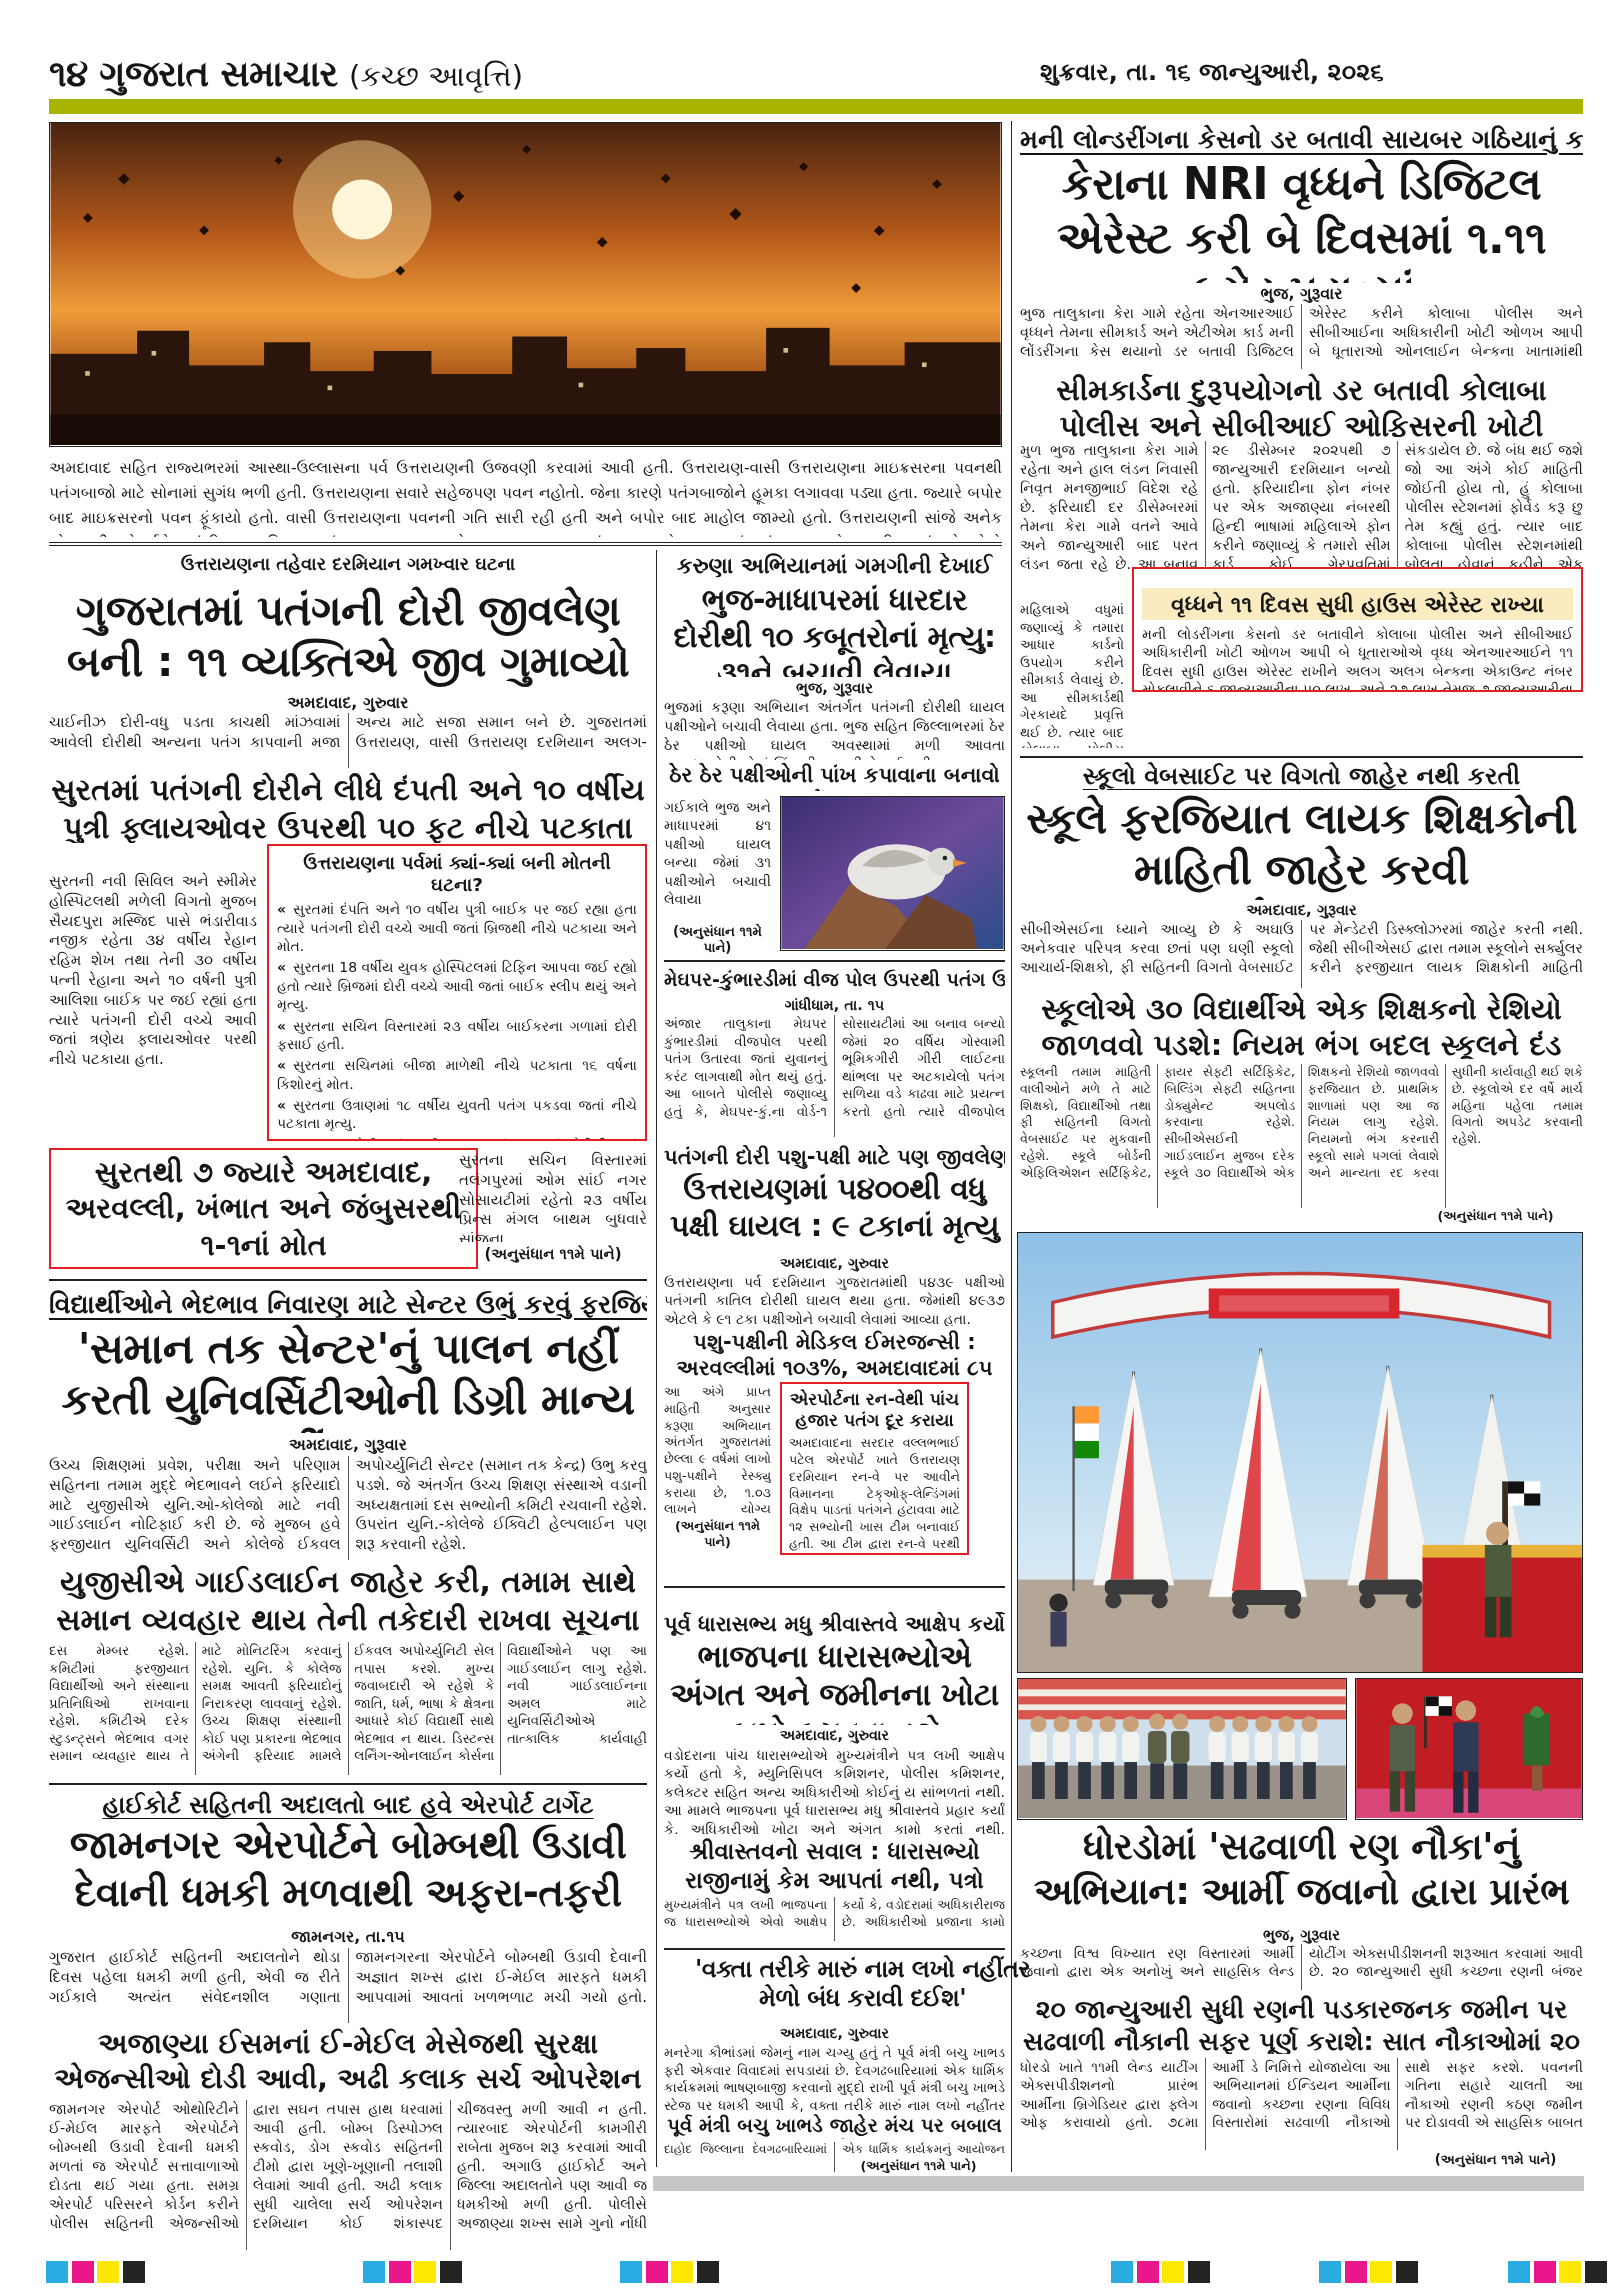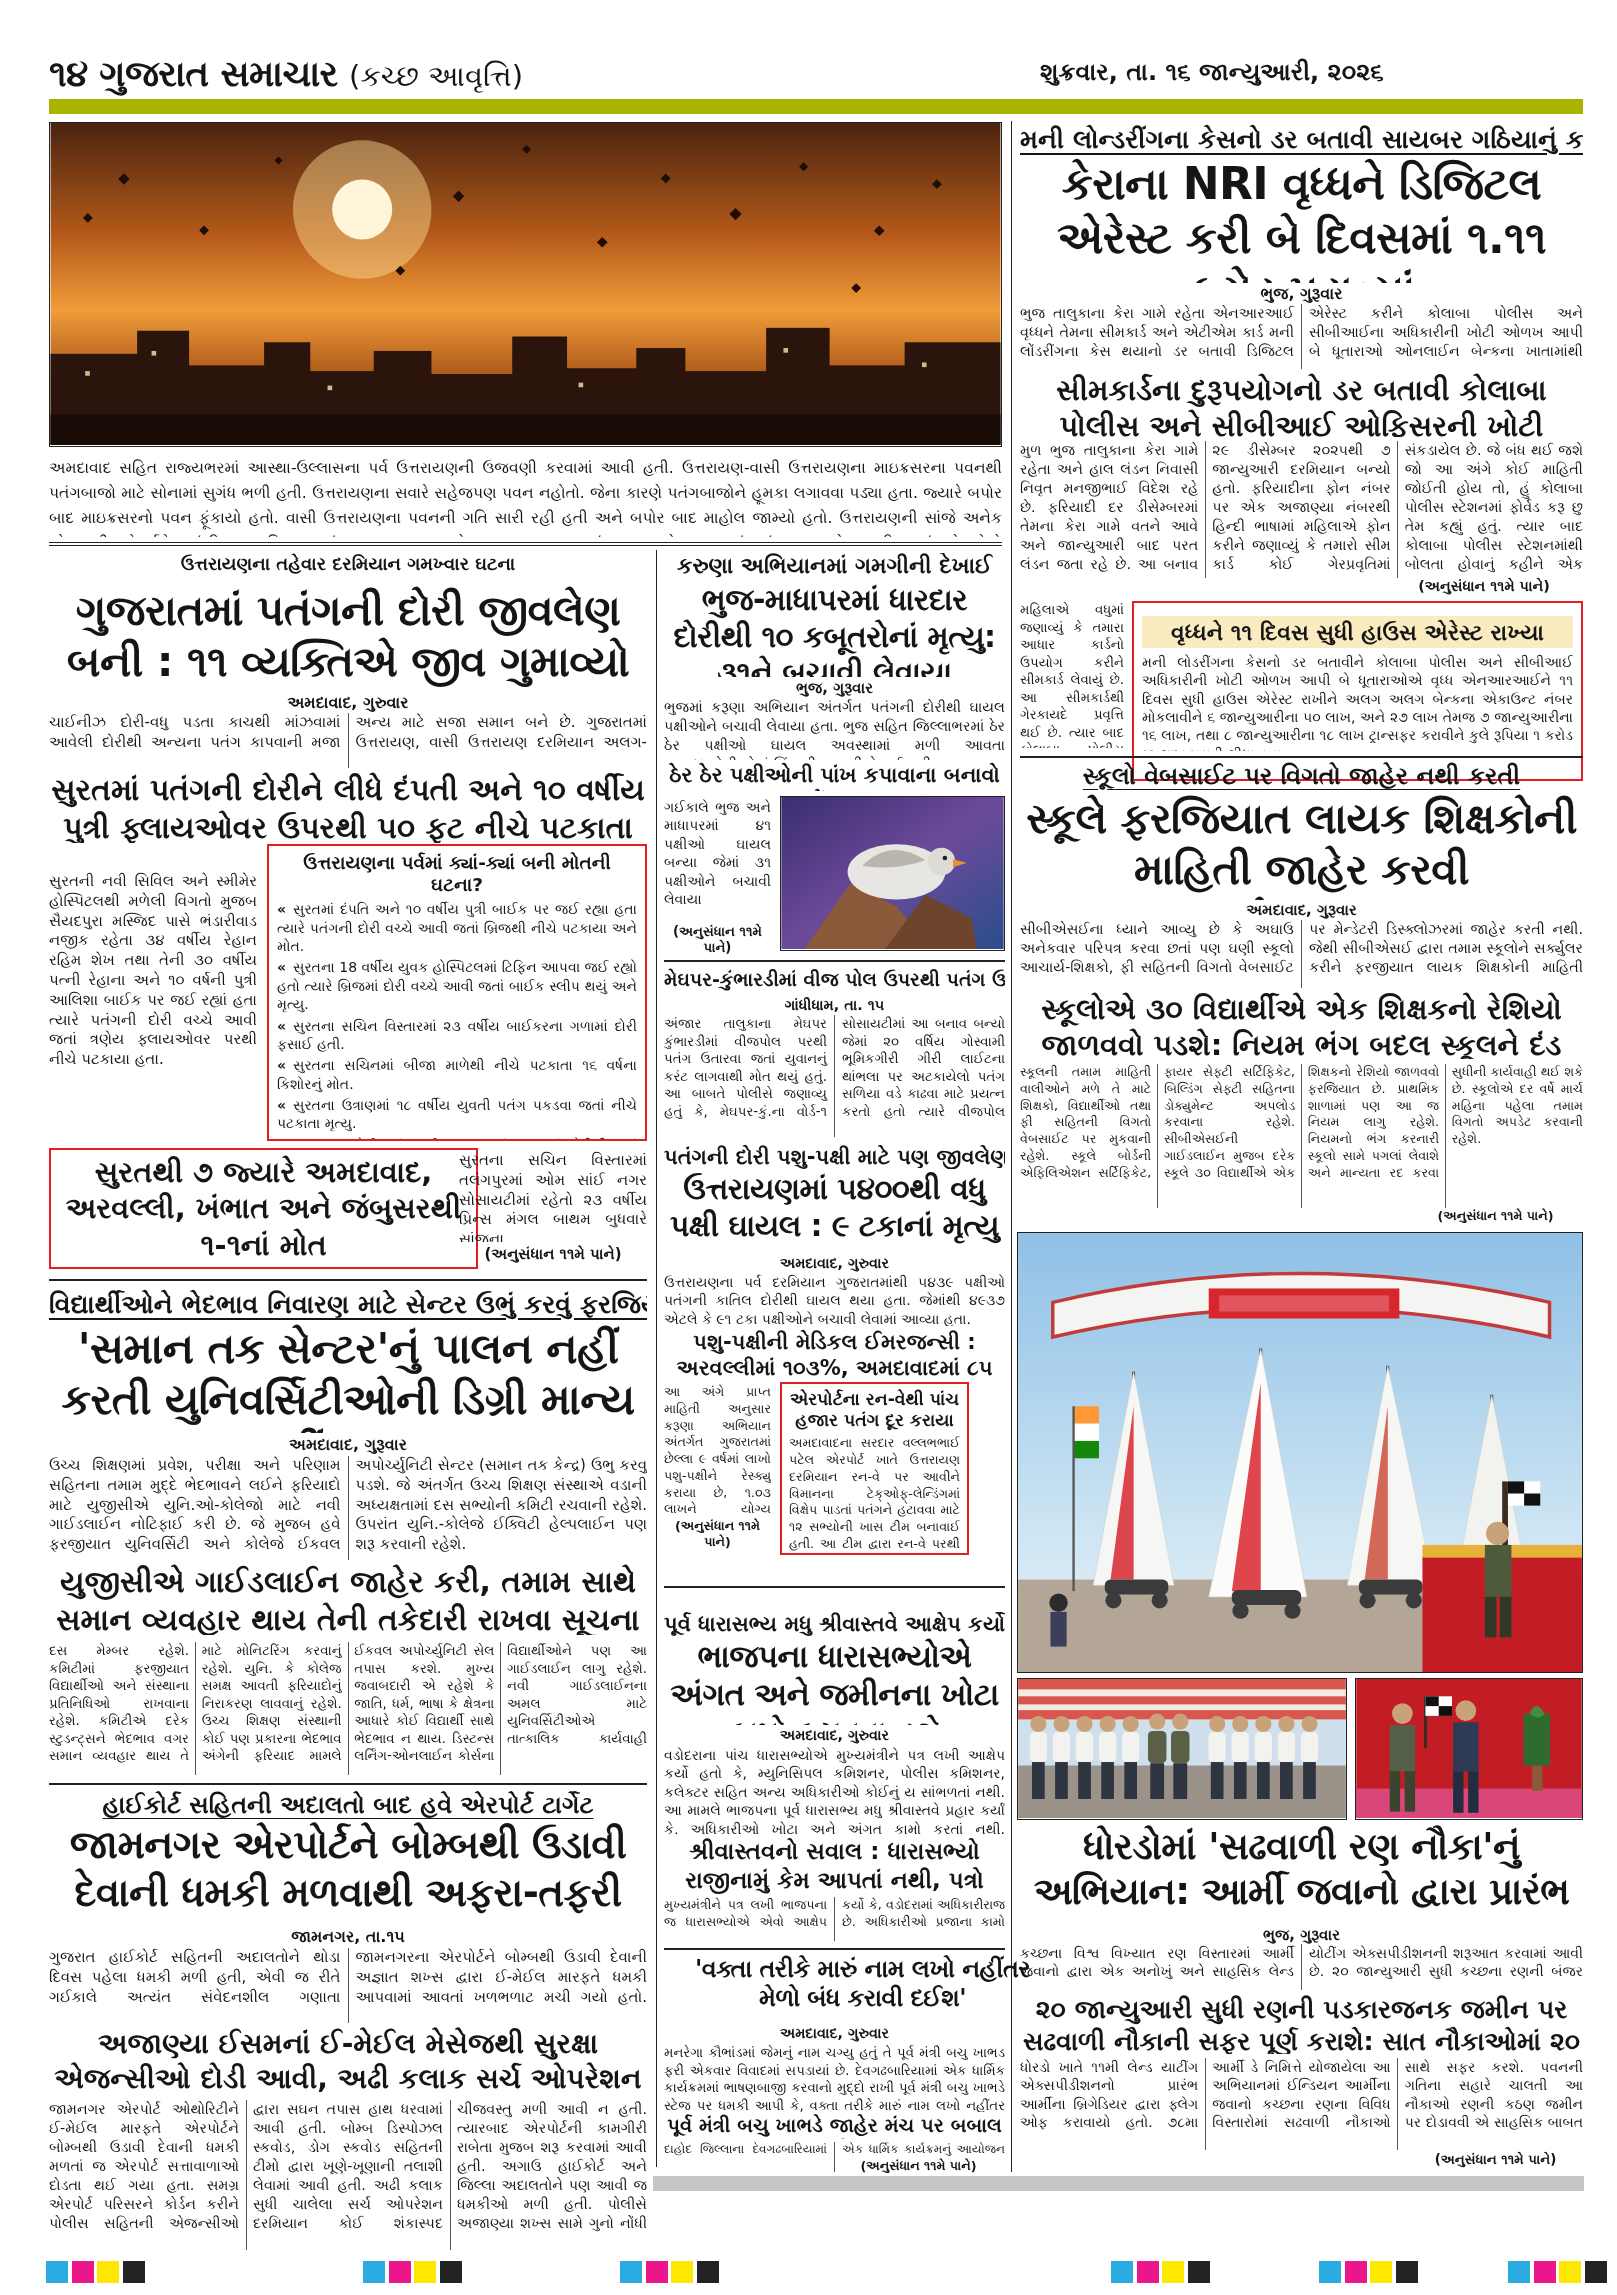--- a/index.html
+++ b/index.html
@@ -198,21 +198,21 @@
 <div class="abs cont" style="left:832px;top:2158px;width:173px;font-size:12.7px;">(અનુસંધાન ૧૧મે પાને)</div>
 
 <div class="abs kick" style="left:1020px;top:124px;width:563px;font-size:25.4px;">મની લોન્ડરીંગના કેસનો ડર બતાવી સાયબર ગઠિયાનું કારસ્તાન</div>
 <div class="abs hl" style="left:1020px;top:157px;width:563px;height:126px;font-size:44px;">કેરાના NRI વૃધ્ધને ડિજિટલ એરેસ્ટ કરી બે દિવસમાં ૧.૧૧ કરોડ પડાવ્યાં</div>
 <div class="abs dl" style="left:1020px;top:284px;width:563px;">ભુજ, ગુરૂવાર</div>
 <div class="abs bd c2" style="left:1020px;top:304px;width:563px;height:65px;font-size:14.4px;">ભુજ તાલુકાના કેરા ગામે રહેતા એનઆરઆઈ વૃધ્ધને તેમના સીમકાર્ડ અને એટીએમ કાર્ડ મની લોંડરીંગના કેસ થયાનો ડર બતાવી ડિજિટલ એરેસ્ટ કરીને કોલાબા પોલીસ અને સીબીઆઈના અધિકારીની ખોટી ઓળખ આપી બે ધૂતારાઓ ઓનલાઈન બેન્કના ખાતામાંથી રૂપિયા એક કરોડ ૧૧ લાખ ટ્રાન્સફર કરાવી લઈને છેતરપીંડી વિશ્વાસઘાત કરતાં આરોપીઓ સામે બોર્ડર રેન્જ સાયબર ક્રાઈમ પોલીસ સ્ટેશન ભુજમાં ફરિયાદ નોંધાવી હતી.</div>
 <div class="abs sub" style="left:1020px;top:372px;width:563px;height:65px;font-size:29px;">સીમકાર્ડના દુરૂપયોગનો ડર બતાવી કોલાબા પોલીસ અને સીબીઆઈ ઓફિસરની ખોટી ઓળખ આપી ધૂતારાઓએ પૈસા ટ્રાન્સફર કરાવ્યાં</div>
 <div class="abs bd c3" style="left:1020px;top:441px;width:563px;height:137px;font-size:14.4px;">મુળ ભુજ તાલુકાના કેરા ગામે રહેતા અને હાલ લંડન નિવાસી નિવૃત મનજીભાઈ વિદેશ રહે છે. ફરિયાદી દર ડીસેમ્બરમાં તેમના કેરા ગામે વતને આવે અને જાન્યુઆરી બાદ પરત લંડન જતા રહે છે. આ બનાવ ૨૯ ડીસેમ્બર ૨૦૨૫થી ૭ જાન્યુઆરી દરમિયાન બન્યો હતો. ફરિયાદીના ફોન નંબર પર એક અજાણ્યા નંબરથી હિન્દી ભાષામાં મહિલાએ ફોન કરીને જણાવ્યું કે તમારો સીમ કાર્ડ કોઈ ગેરપ્રવૃતિમાં સંકડાયેલ છે. જે બંધ થઈ જશે જો આ અંગે કોઈ માહિતી જોઈતી હોય તો, હું કોલાબા પોલીસ સ્ટેશનમાં ફોર્વડ કરૂ છુ તેમ કહ્યું હતું. ત્યાર બાદ કોલાબા પોલીસ સ્ટેશનમાંથી બોલતા હોવાનું કહીને એક અજાણ્યા શખ્સે ફરિયાદીને વોટ્સએપ પર ગૃપ વીડિયો કોલ કર્યો હતો. જેમાં પોલીસ ડ્રેસમાં વિજય ખન્ના અને બીજા સીબીઆઈ અધિકારી તરીકેની ઓળખ આપનારાએ જણાવ્યું હતું. કે, તમારા વિરૂધ્ધ અમને ફરિયાદ મળી છે. તમારો સીમ કાર્ડનો ઉપયોગ ગેરકાયદે પ્રવૃત્તિમાં થયો છે અને તમારા પર મની લોડરીંગનો કેસ છે. ત્યાર બાદ ફરિયાદી પાસે જે જે સંપતિ છે. તેની વિગતો પરિવારની વિગતો બેન્કની ડીટેઈલ તેમજ</div>
 <div class="abs cont" style="left:1386px;top:578px;width:196px;font-size:14.4px;">(અનુસંધાન ૧૧મે પાને)</div>
 <div class="abs bd" style="left:1020px;top:601px;width:104px;height:147px;font-size:13.3px;">મહિલાએ વધુમાં જણાવ્યું કે તમારા આધાર કાર્ડનો ઉપયોગ કરીને સીમકાર્ડ લેવાયું છે. આ સીમકાર્ડથી ગેરકાયદે પ્રવૃત્તિ થઈ છે. ત્યાર બાદ કોલાબા પોલીસ તથા સીબીઆઈના નામે ધમકી આપવાનું શરૂ કર્યું હતું.</div>
-<div class="abs rb" style="left:1132px;top:601px;width:451px;height:180px;padding:13px 8px;">
+<div class="abs rb" style="left:1132px;top:567px;width:451px;height:125px;padding:19px 8px;">
   <div class="boxtitle" style="font-size:22px;background:#faecc0;padding:3.5px 2.3px;margin-bottom:4.6px;">વૃધ્ધને ૧૧ દિવસ સુધી હાઉસ એરેસ્ટ રાખ્યા</div>
   <div class="bd" style="font-size:14px;height:98px;">મની લોડરીંગના કેસનો ડર બતાવીને કોલાબા પોલીસ અને સીબીઆઈ અધિકારીની ખોટી ઓળખ આપી બે ધૂતારાઓએ વૃધ્ધ એનઆરઆઈને ૧૧ દિવસ સુધી હાઉસ એરેસ્ટ રાખીને અલગ અલગ બેન્કના એકાઉન્ટ નંબર મોકલાવીને ૬ જાન્યુઆરીના ૫૦ લાખ, અને ૨૭ લાખ તેમજ ૭ જાન્યુઆરીના ૧૬ લાખ, તથા ૮ જાન્યુઆરીના ૧૮ લાખ ટ્રાન્સફર કરાવીને કુલે રૂપિયા ૧ કરોડ ૧૧ લાખ પડાવી લીધા હતા.</div>
 </div>
 
 <div class="abs rule" style="left:1020px;top:756px;width:563px;height:1.7px;"></div>
 <div class="abs kick" style="left:1020px;top:762px;width:563px;font-size:24px;">સ્કૂલો વેબસાઈટ પર વિગતો જાહેર નથી કરતી</div>
 <div class="abs hl" style="left:1020px;top:793px;width:563px;height:107px;font-size:42px;">સ્કૂલે ફરજિયાત લાયક શિક્ષકોની માહિતી જાહેર કરવી પડશે:CBSE</div>
 <div class="abs dl" style="left:1020px;top:901px;width:563px;font-size:15px;">અમદાવાદ, ગુરૂવાર</div>
 <div class="abs bd c2" style="left:1020px;top:920px;width:563px;height:68px;font-size:14.4px;">સીબીએસઈના ધ્યાને આવ્યુ છે કે અઘાઉ અનેકવાર પરિપત્ર કરવા છતાં પણ ઘણી સ્કૂલો આચાર્ય-શિક્ષકો, ફી સહિતની વિગતો વેબસાઈટ પર મેન્ડેટરી ડિસ્ક્લોઝરમાં જાહેર કરતી નથી. જેથી સીબીએસઈ દ્વારા તમામ સ્કૂલોને સર્ક્યુલર કરીને ફરજીયાત લાયક શિક્ષકોની માહિતી વેબસાઈટ પર મુકીને જાહેર કરવા આદેશ કર્યો છે અને હવે જો આ બાબતે સ્કૂલ સામે ફરિયાદ આવશે તો સ્કૂલને દંડ કરવાની ચીમકી સેન્ટ્રલ બોર્ડે આપી છે.</div>
 <div class="abs sub" style="left:1020px;top:991px;width:563px;height:68px;font-size:29px;">સ્કૂલોએ ૩૦ વિદ્યાર્થીએ એક શિક્ષકનો રેશિયો જાળવવો પડશે: નિયમ ભંગ બદલ સ્કૂલને દંડ</div>

